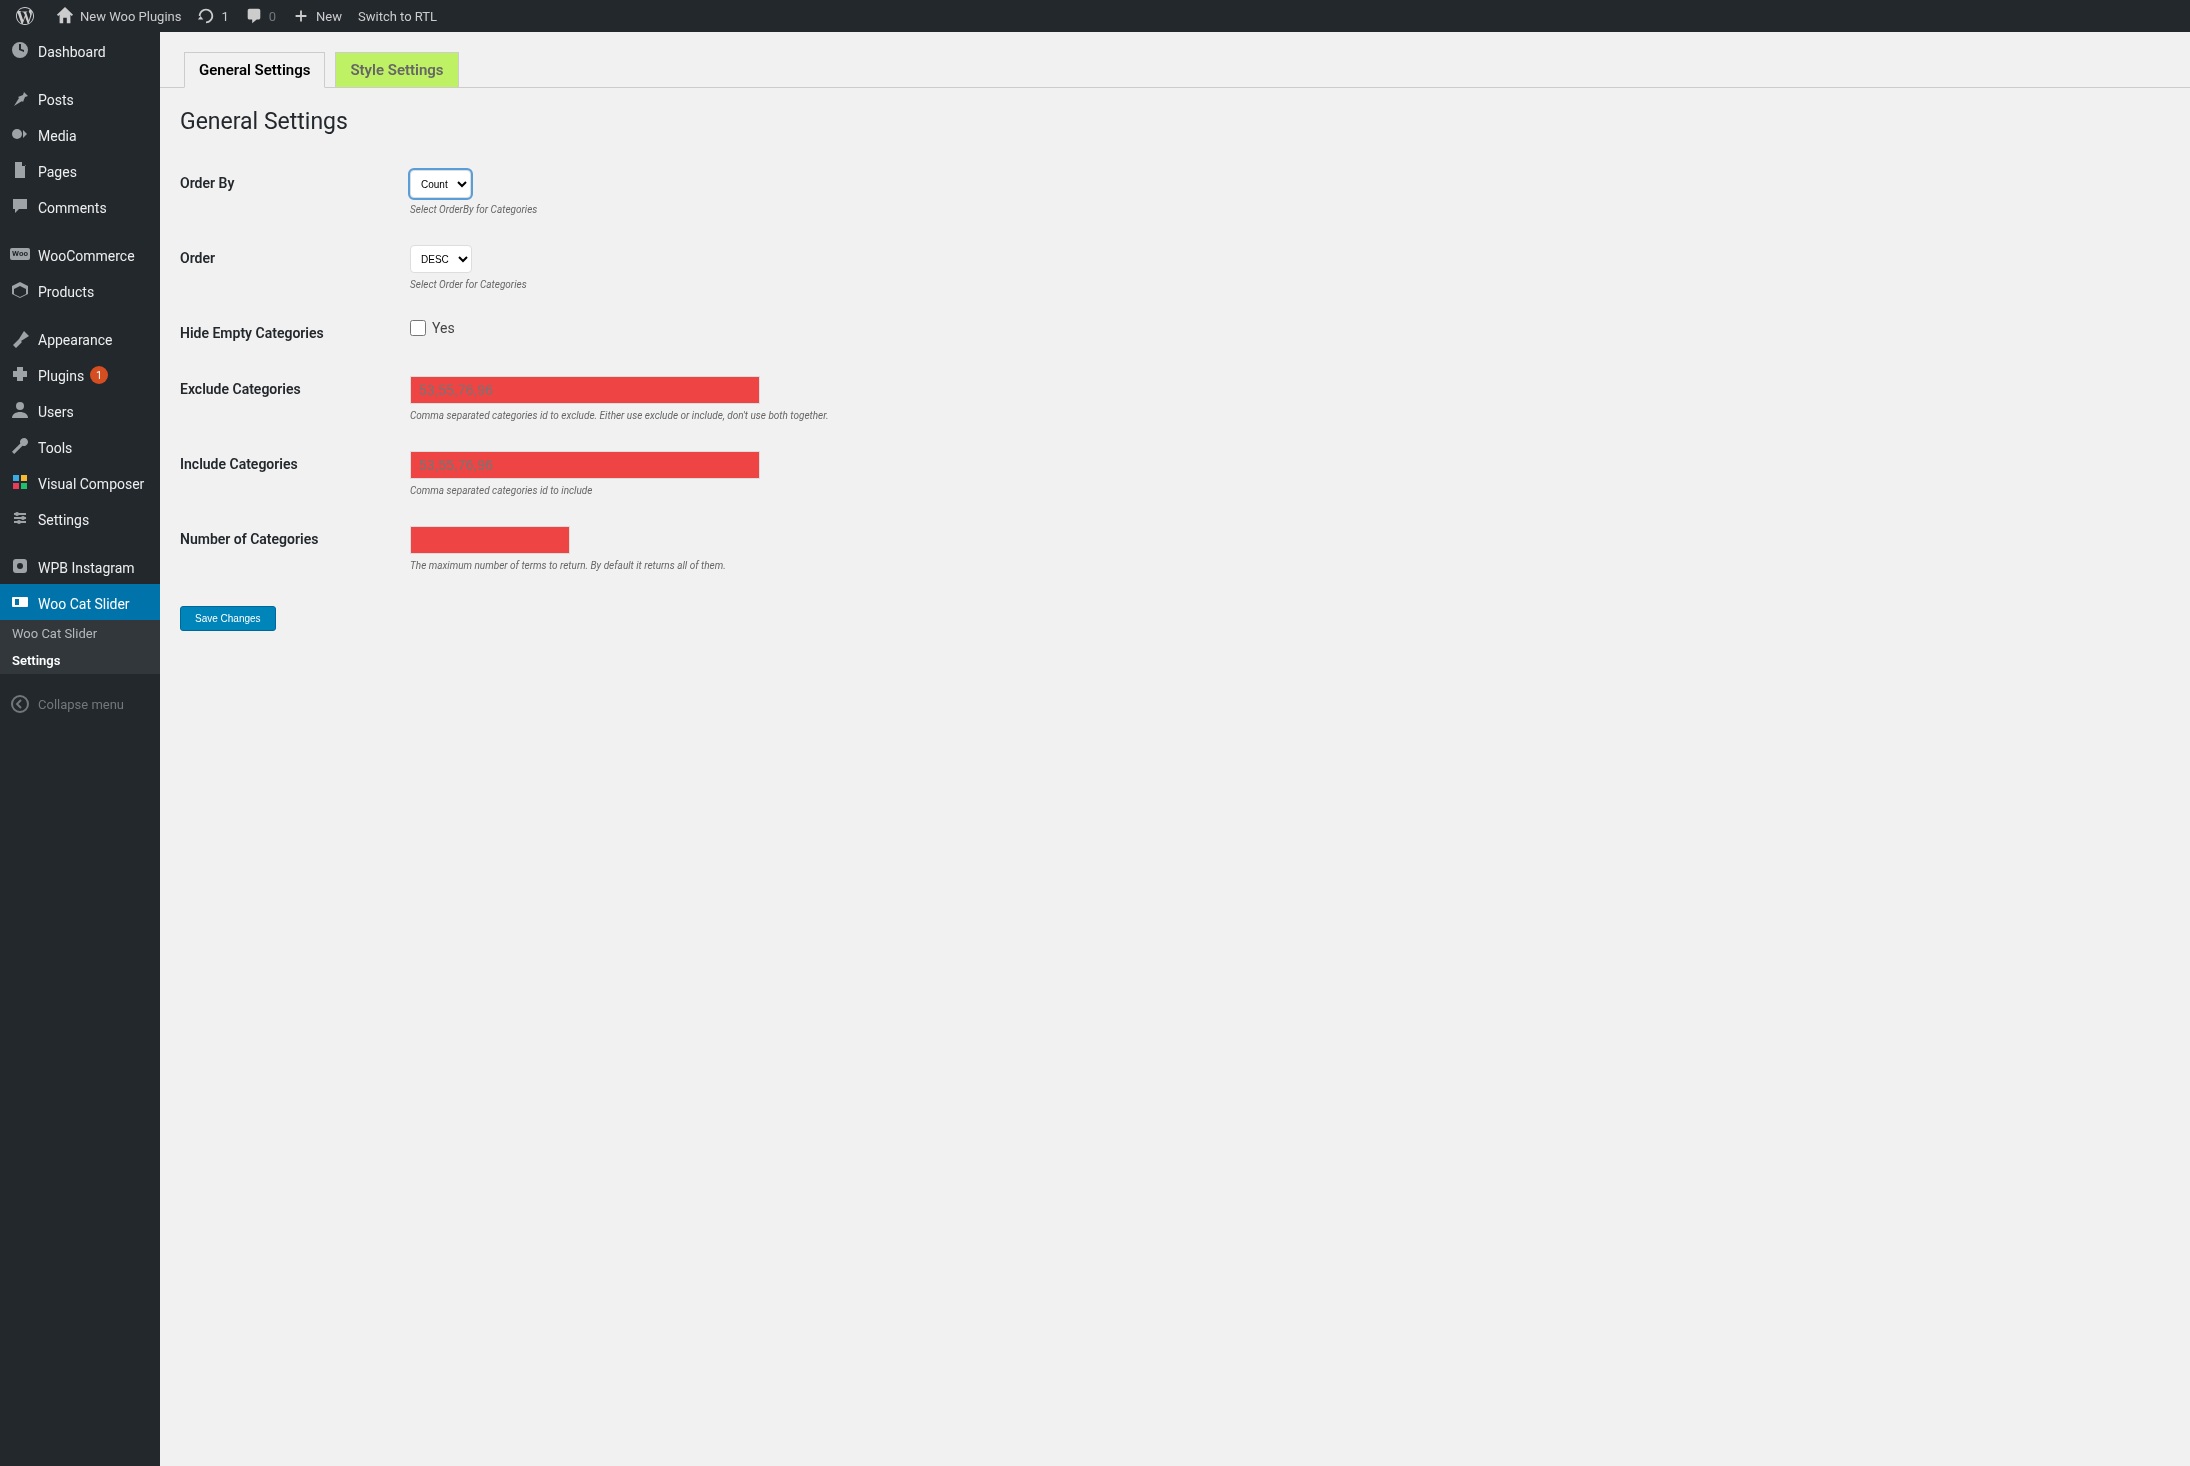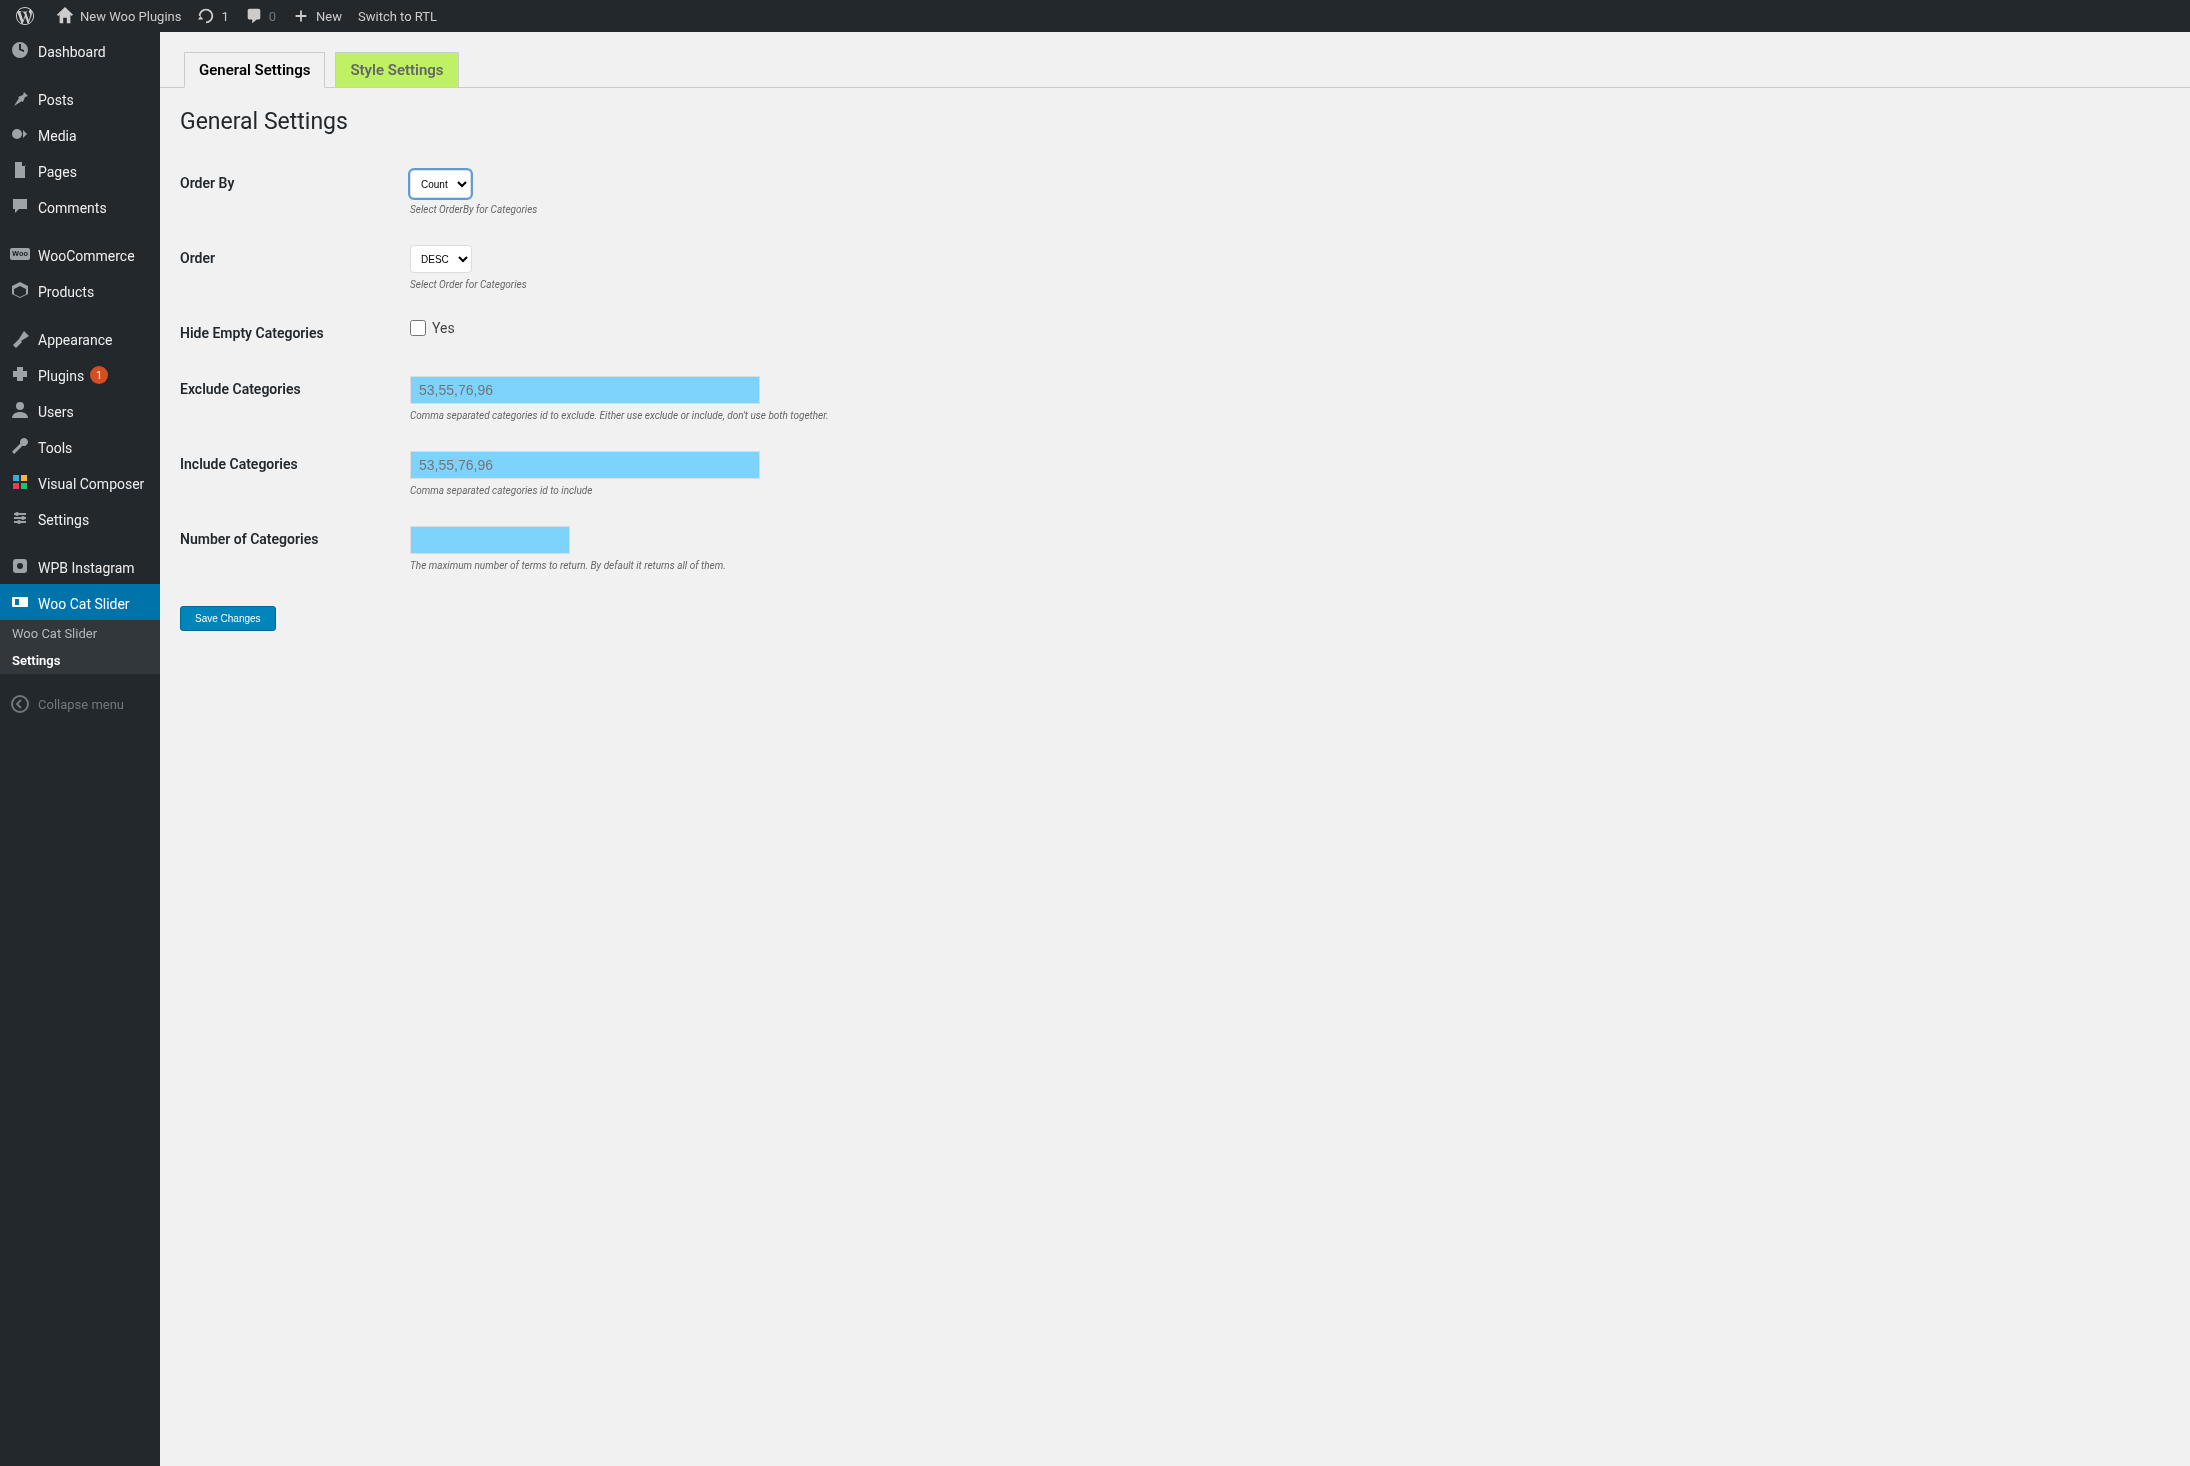--- a/index.html
+++ b/index.html
@@ -36,21 +36,21 @@
 .page-body { padding: 20px; }
 .page-title { font-size: 23px; font-weight: 400; color: #23282d; margin-bottom: 20px; }
 
 .form-table { width: 100%; border-collapse: collapse; }
 .form-table th { text-align: left; vertical-align: top; padding: 20px 10px 20px 0; width: 220px; font-size: 14px; font-weight: 600; color: #23282d; }
 .form-table td { padding: 15px 10px; vertical-align: top; }
 .form-table .description { font-style: italic; color: #666; font-size: 10px; margin-top: 6px; display: block; }
 
 select { height: 28px; border: 1px solid #ddd; background: #fff; font-size: 10px; padding: 2px 6px; border-radius: 4px; }
 select.focused { outline: 2px solid #5b9dd9; outline-offset: 0; box-shadow: 0 0 2px #5b9dd9; }
-input[type=text] { height: 28px; border: 1px solid #ddd; padding: 3px 8px; font-size: 14px; background: #7dd3fc; width: 350px; }
+input[type=text] { height: 28px; border: 1px solid #ddd; padding: 3px 8px; font-size: 14px; background: #ef4444; width: 350px; }
 input[type=text].small { width: 160px; }
 input[type=checkbox] { width: 16px; height: 16px; margin-right: 6px; vertical-align: middle; }
 
 .button-primary { background: #0085ba; border: 1px solid #006799; color: #fff; padding: 6px 14px; font-size: 10px; border-radius: 3px; cursor: pointer; margin-top: 20px; }
 
 .icon-box { display: inline-flex; align-items: center; justify-content: center; width: 20px; height: 20px; margin-right: 8px; flex-shrink: 0; }
 .woo-icon { background: #9ea3a8; color: #23282d; font-size: 8px; font-weight: 700; padding: 2px 2px; border-radius: 2px; text-align: center; line-height: 1; width: 22px; }
 
 .checkbox-wrap { display: flex; align-items: center; }
 .checkbox-wrap label { font-size: 14px; }

